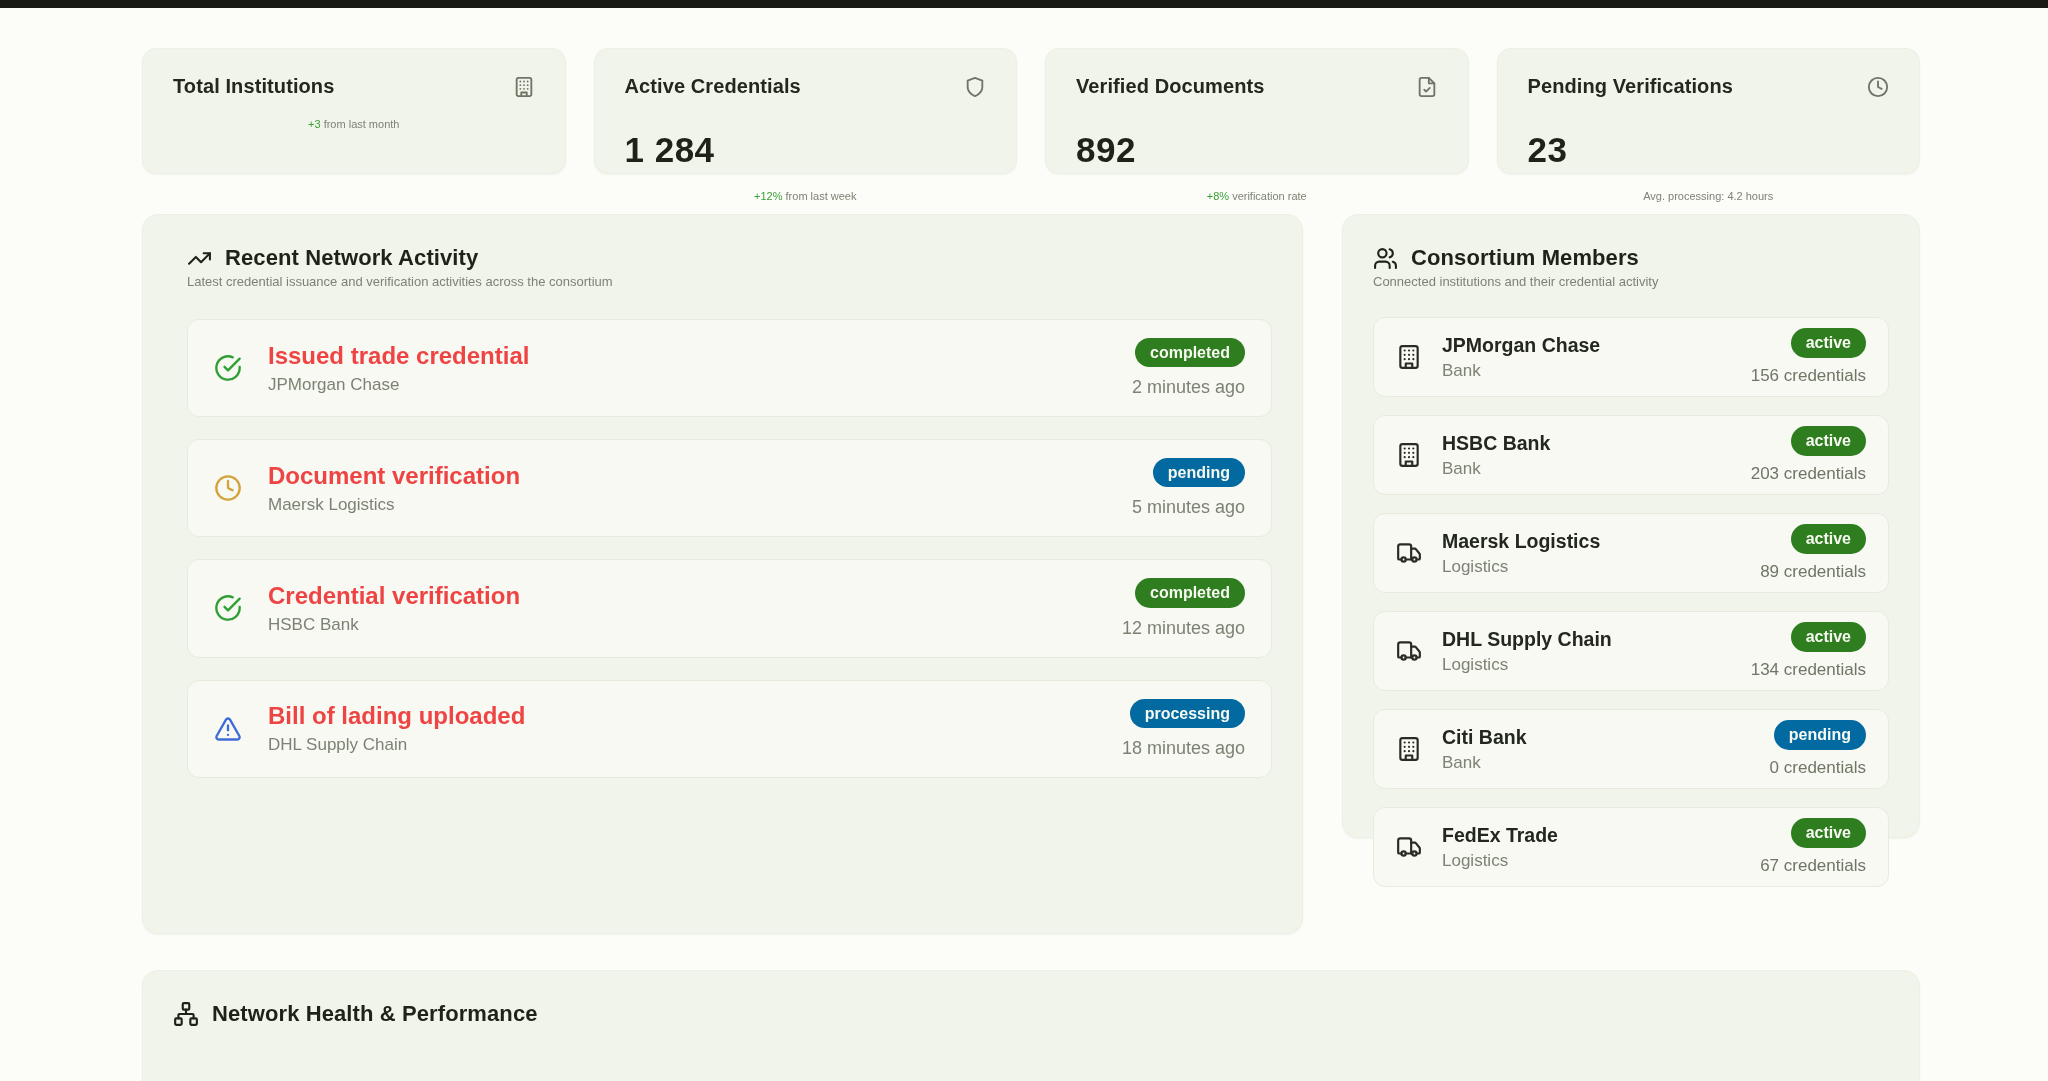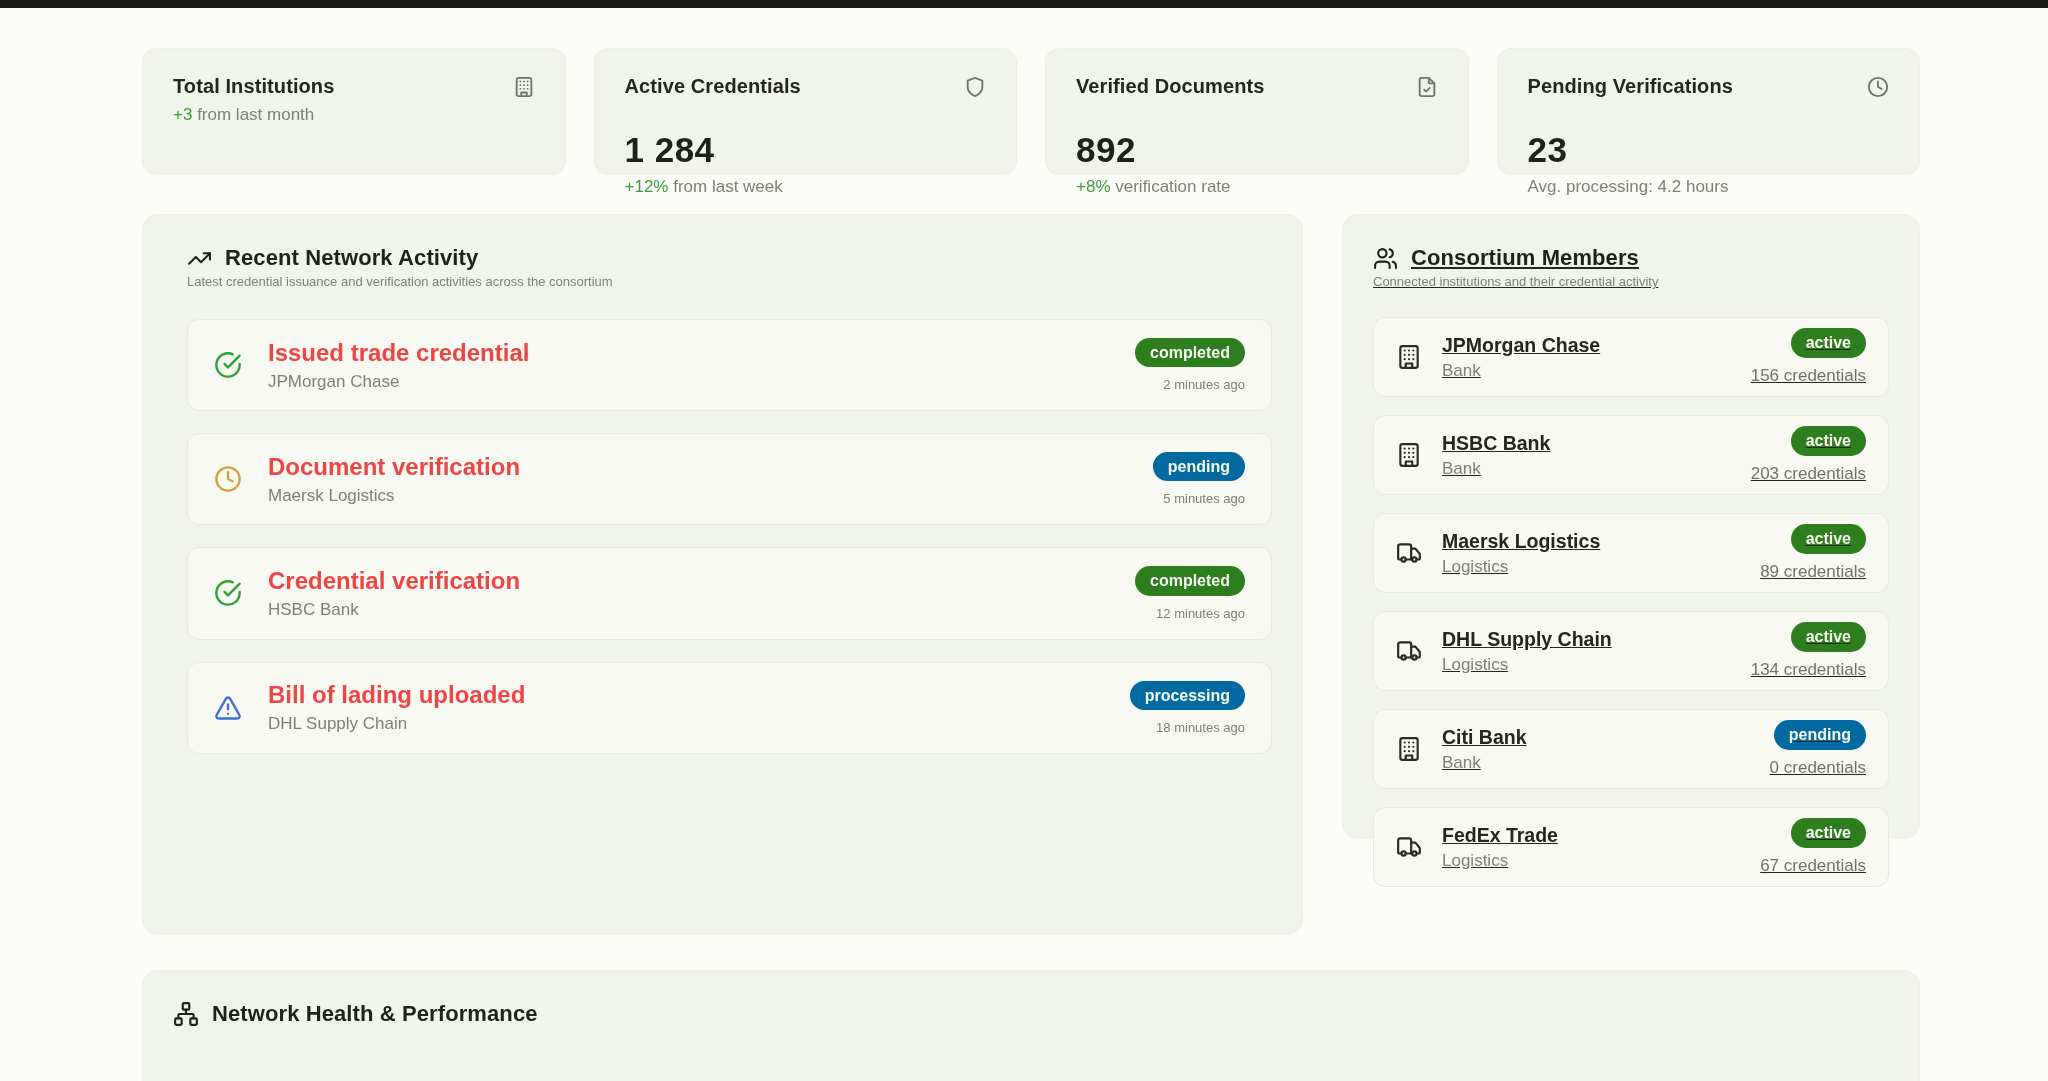--- a/index.html
+++ b/index.html
@@ -16,31 +16,31 @@
   .stats-grid { display:grid; grid-template-columns:repeat(4,1fr); gap:28px; }
   .stat-card {
     background:#f1f4ea; border:1px solid #edf0e3; border-radius:14px;
     height:126px; padding:26px 30px; display:flex; flex-direction:column;
     box-shadow:0 1px 2px rgba(40,50,30,.05);
   }
   .stat-head { display:flex; justify-content:space-between; align-items:center; }
   .stat-label { font-size:20px; font-weight:600; color:#23271d; letter-spacing:.1px; }
   .stat-icon { color:#6e7565; display:flex; }
   .stat-value { margin-top:32px; font-size:35px; font-weight:700; color:#1e2218; letter-spacing:.5px; }
-  .stat-sub { margin-top:7px; font-size:17px; color:#7d8374; }
+  .stat-sub { margin-top:20px; font-size:11px; color:#7d8374;text-align:center; }
   .delta { color:#3c9d3a; }
 
   
   .main-grid { display:grid; grid-template-columns:1161px 578px; gap:39px; margin-top:40px; align-items:start; }
   .panel {
     background:#f1f4ea; border:1px solid #edf0e3; border-radius:16px;
     padding:30px; box-shadow:0 1px 2px rgba(40,50,30,.05);
   }
   .panel.left { height:720px;padding-left:44px; }
-  .panel.right { height:624px;text-decoration:underline; }
+  .panel.right { height:624px; }
   .panel-head { display:flex; align-items:center; gap:13px; color:#1e2218; }
   .panel-title { font-size:22px; font-weight:700; letter-spacing:.1px; }
   .panel-sub { margin-top:3px; font-size:13px; color:#7d8374; }
 
   
   .activity-list { margin-top:30px; display:flex; flex-direction:column; gap:22px; }
   .activity-item {
     background:#f7f9f2; border:1px solid #e7ebdc; border-radius:12px;
     padding:18px 26px; min-height:90px; display:flex; align-items:center;
   }
@@ -50,21 +50,21 @@
   .act-icon.info { color:#3f6bd8; }
   .act-title { font-size:24px; font-weight:600; color:#ef4444; }
   .act-org { margin-top:5px; font-size:17px; color:#7d8374; }
   .act-right { margin-left:auto; display:flex; flex-direction:column; align-items:flex-end; gap:10px; }
   .badge {
     display:inline-block; font-size:16px; font-weight:600; color:#f8faf2;
     padding:5px 15px; border-radius:999px; line-height:1.2;
   }
   .badge.success { background:#2e7d1f; }
   .badge.warning { background:#0369a1; }
-  .act-time { font-size:13px; color:#7d8374; }
+  .act-time { font-size:18px; color:#7d8374; }
 
   
   .members-list { margin-top:28px; display:flex; flex-direction:column; gap:18px; }
   .member-item {
     background:#f7f9f2; border:1px solid #e7ebdc; border-radius:12px;
     padding:14px 22px; height:80px; display:flex; align-items:center;
   }
   .member-icon { width:28px; display:flex; margin-right:18px; color:#282c22; flex:0 0 auto; }
   .member-name { font-size:19.5px; font-weight:600; color:#23271d; }
   .member-type { margin-top:4px; font-size:17px; color:#7d8374; }

